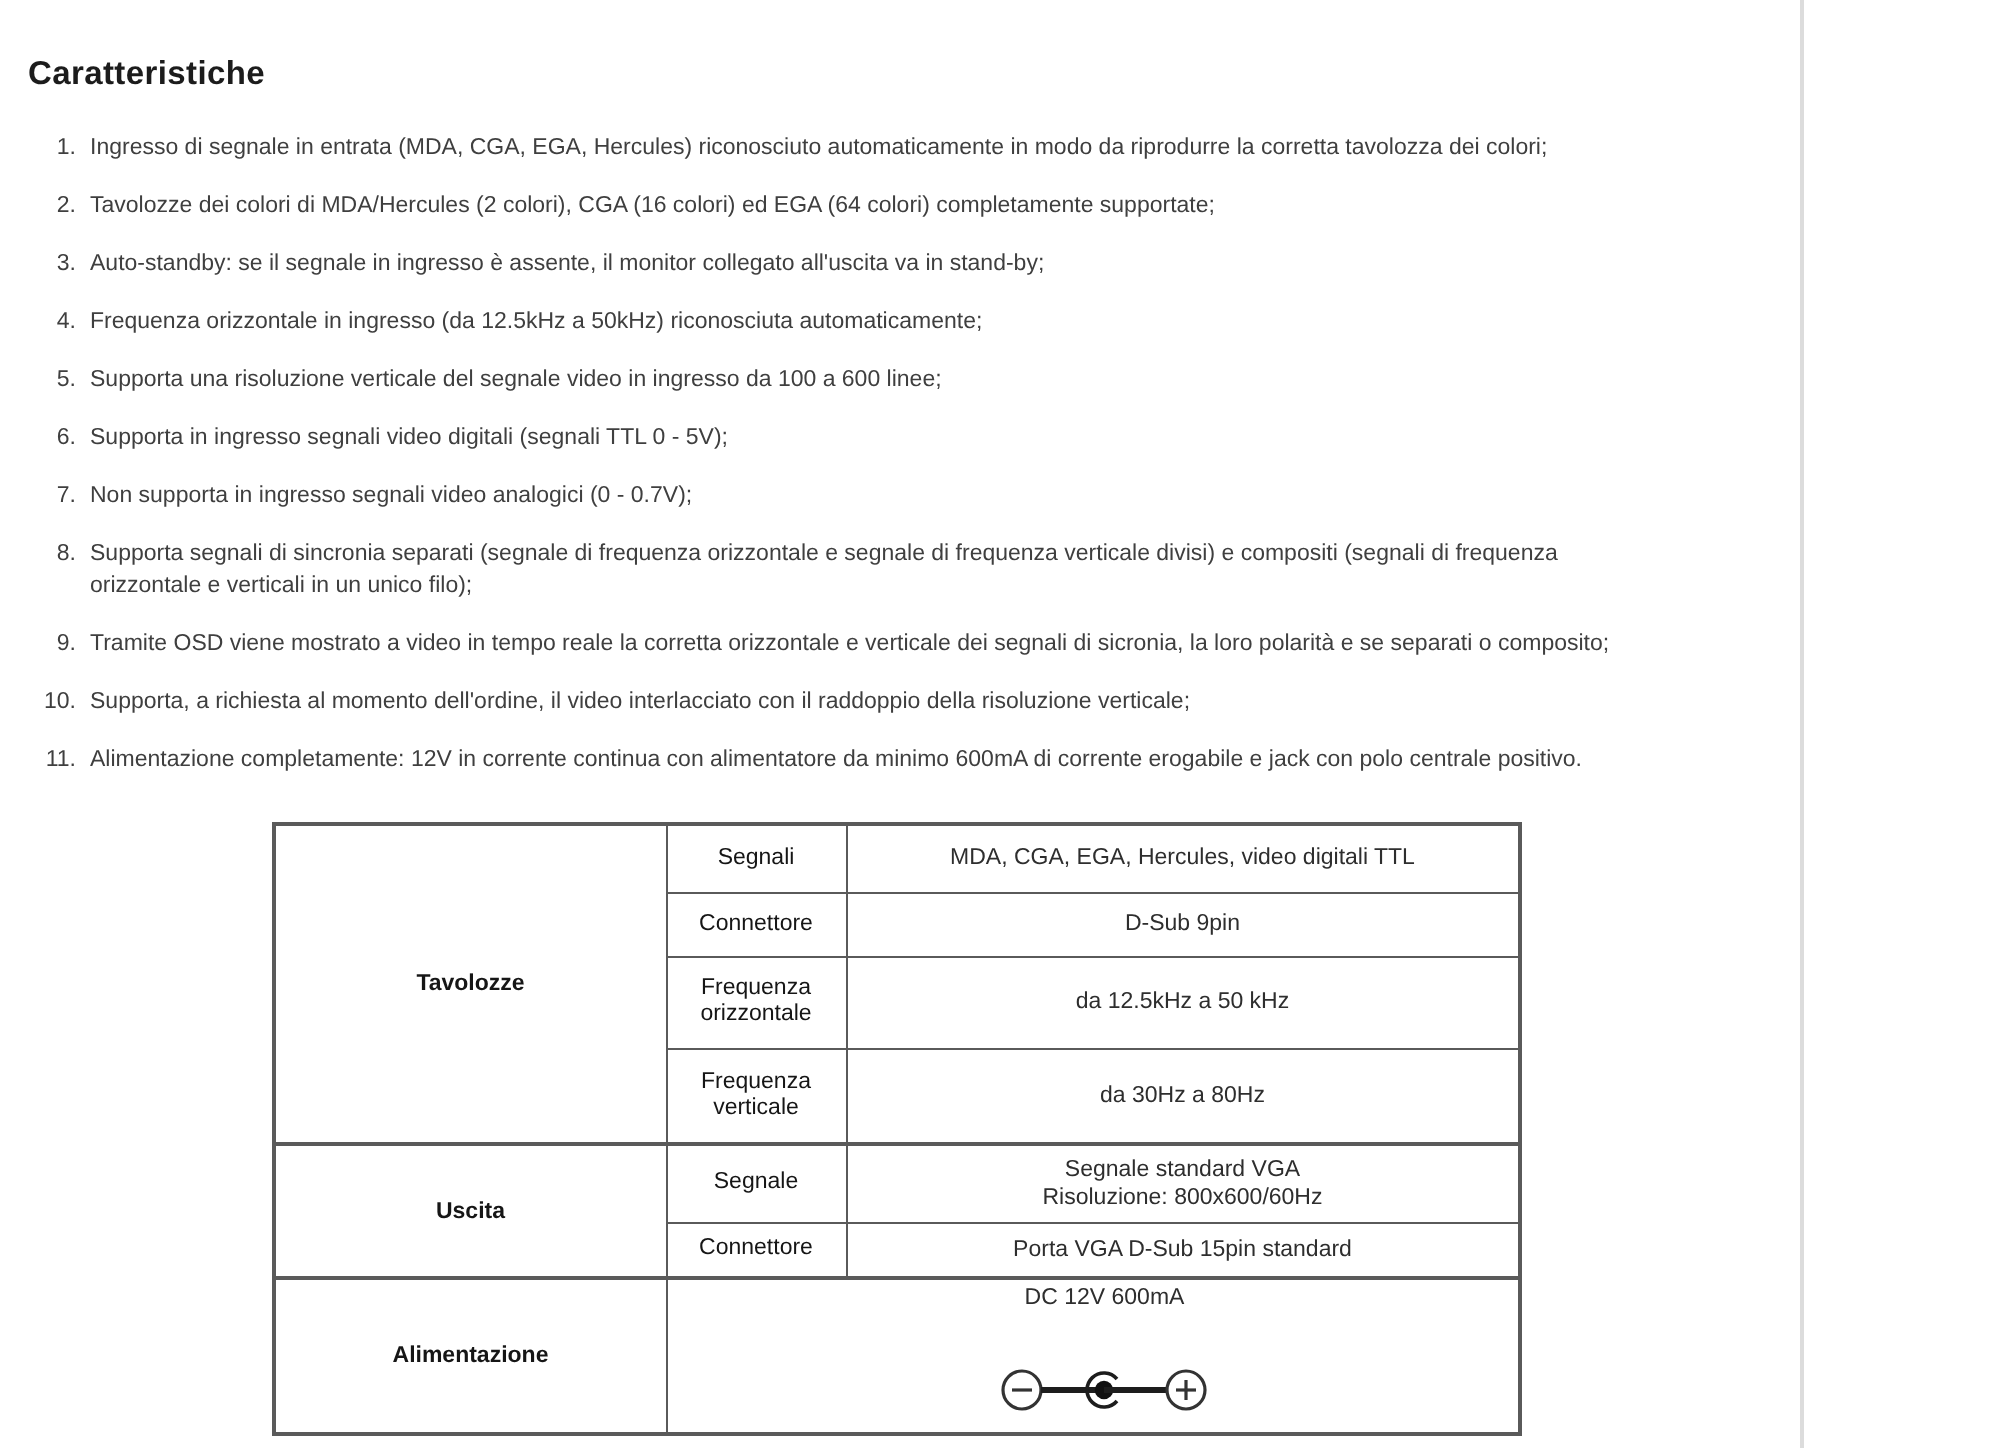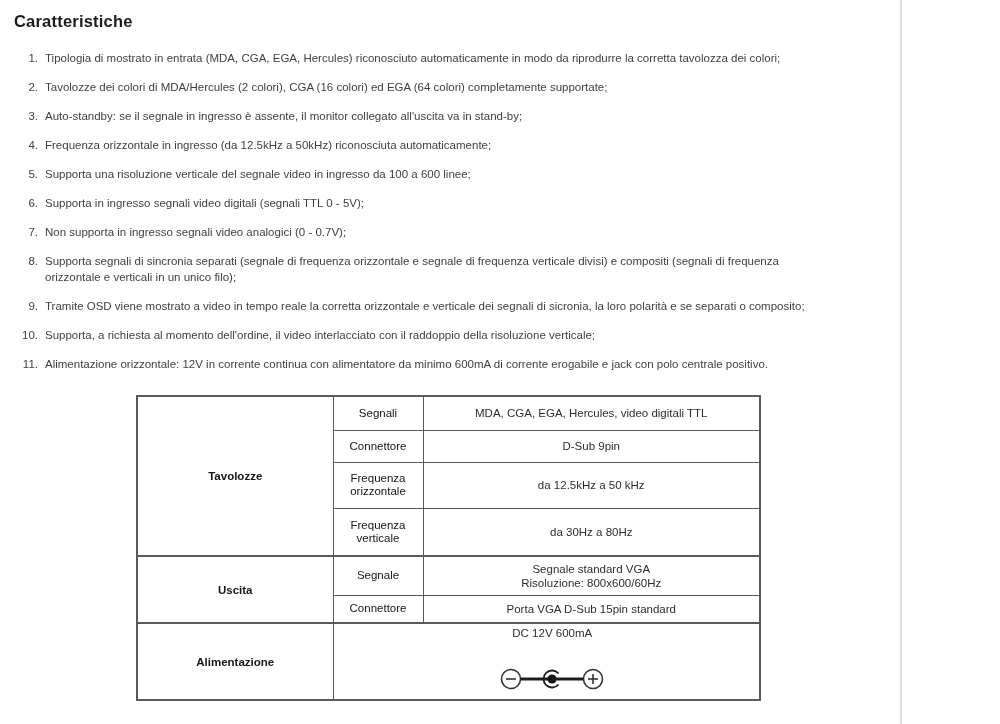--- a/index.html
+++ b/index.html
@@ -4,21 +4,21 @@
 <style>
   html, body { margin: 0; padding: 0; }
   body {
     width: 1000px; height: 724px;
     background: #ffffff;
     font-family: "Liberation Sans", "DejaVu Sans", sans-serif;
     color: #3f3f3f;
     position: relative;
     overflow: hidden;
   }
-  .content { padding: 12px 0 0 14px; }
+  .content { padding: 12px 0 0 14px; margin-top: 16px; }
 
   .page-title {
     font-size: 16.5px;
     font-weight: bold;
     color: #1c1c1c;
     margin: 0 0 19px 0;
     letter-spacing: 0.2px;
   }
 
   .features { list-style: none; margin: 0; padding: 0; width: 886px; }
@@ -68,21 +68,21 @@
 </head>
 <body>
 
 <div class="content">
 
   <h2 class="page-title">Caratteristiche</h2>
 
   <ol class="features">
     <li class="feature-item">
       <span class="feature-num">1.</span>
-      <span class="feature-text">Tipologia di mostrato in entrata (MDA, CGA, EGA, Hercules) riconosciuto automaticamente in modo da riprodurre la corretta tavolozza dei colori;</span>
+      <span class="feature-text">Ingresso di segnale in entrata (MDA, CGA, EGA, Hercules) riconosciuto automaticamente in modo da riprodurre la corretta tavolozza dei colori;</span>
     </li>
     <li class="feature-item">
       <span class="feature-num">2.</span>
       <span class="feature-text">Tavolozze dei colori di MDA/Hercules (2 colori), CGA (16 colori) ed EGA (64 colori) completamente supportate;</span>
     </li>
     <li class="feature-item">
       <span class="feature-num">3.</span>
       <span class="feature-text">Auto-standby: se il segnale in ingresso è assente, il monitor collegato all'uscita va in stand-by;</span>
     </li>
     <li class="feature-item">
@@ -109,21 +109,21 @@
     <li class="feature-item">
       <span class="feature-num">9.</span>
       <span class="feature-text">Tramite OSD viene mostrato a video in tempo reale la corretta orizzontale e verticale dei segnali di sicronia, la loro polarità e se separati o composito;</span>
     </li>
     <li class="feature-item">
       <span class="feature-num">10.</span>
       <span class="feature-text">Supporta, a richiesta al momento dell'ordine, il video interlacciato con il raddoppio della risoluzione verticale;</span>
     </li>
     <li class="feature-item">
       <span class="feature-num">11.</span>
-      <span class="feature-text">Alimentazione orizzontale: 12V in corrente continua con alimentatore da minimo 600mA di corrente erogabile e jack con polo centrale positivo.</span>
+      <span class="feature-text">Alimentazione completamente: 12V in corrente continua con alimentatore da minimo 600mA di corrente erogabile e jack con polo centrale positivo.</span>
     </li>
   </ol>
 
   <table class="spec-table">
     <colgroup>
       <col class="c-group">
         <col class="c-label">
         <col class="c-value">
     </colgroup>
     <tbody>

